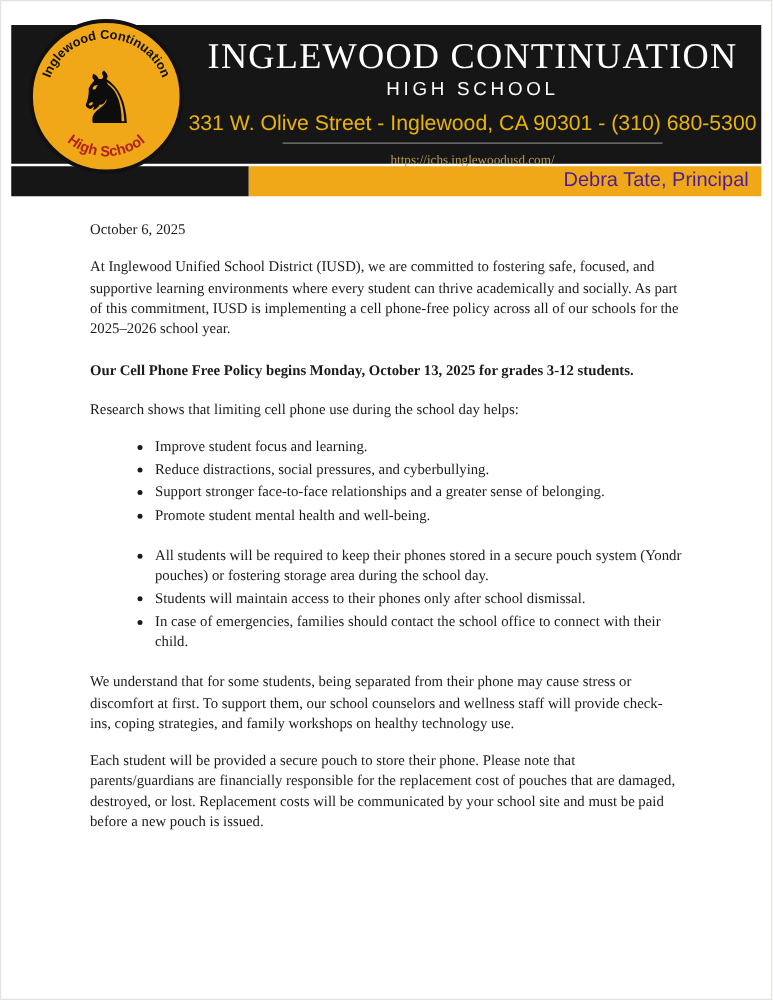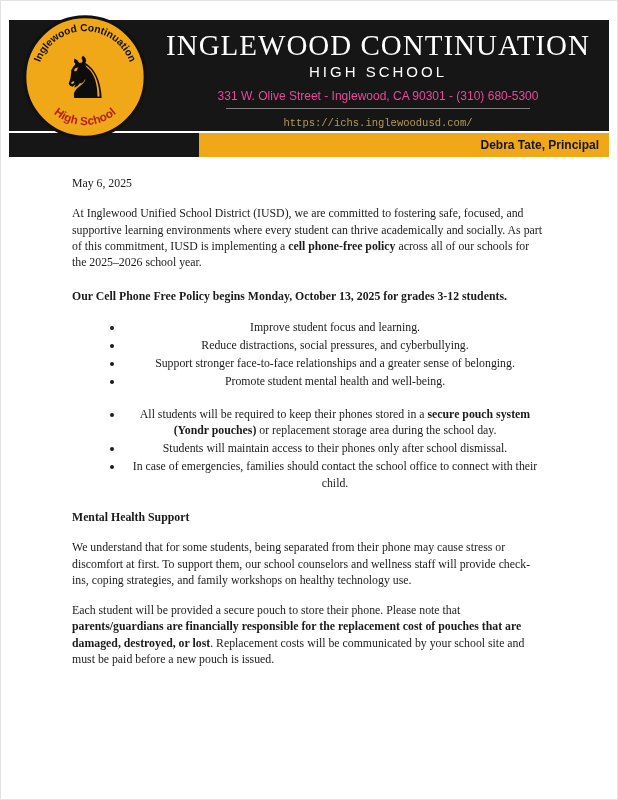--- a/index.html
+++ b/index.html
@@ -9,41 +9,41 @@
           box-shadow:inset 0 0 0 1px #e3e3e1; }
 
   
   .banner-wrap { position:relative; margin:20px 9px 0 9px; }
   .banner { background:#161616; height:111px; padding-top:9px; }
   .banner-text { margin-left:138px; text-align:center; color:#fff; }
   .school-title { font-family:"Liberation Serif", serif; font-size:29px; letter-spacing:1px;
                   color:#ffffff; font-weight:normal; white-space:nowrap; }
   .school-sub { font-family:"Liberation Sans", sans-serif; font-size:15px; letter-spacing:3px;
                 margin-top:1px; color:#ffffff; }
-  .address { font-family:"Liberation Sans", sans-serif; font-size:12px; margin-top:9px; color:#ec4899; }
+  .address { font-family:"Liberation Sans", sans-serif; font-size:17px; margin-top:9px; color:#eab308; }
   .rule { width:66%; height:1px; background:rgba(255,255,255,0.45); margin:5px auto 3px auto; }
-  .website { font-family:Liberation Mono, monospace; font-size:10.5px; color:#b59a54;
+  .website { font-family:Liberation Serif, serif; font-size:10.5px; color:#b59a54;
              text-decoration:none; display:inline-block; cursor:pointer; }
 
   .strip { display:flex; height:24px; margin-top:2px; }
   .strip-left { width:190px; background:#161616; }
   .strip-right { flex:1; background:#f0a718; display:flex; align-items:center;
                  justify-content:flex-end; padding-right:10px; }
-  .principal { font-family:"Liberation Sans", sans-serif; font-weight:bold; font-size:12px; color:#0f172a; }
+  .principal { font-family:"Liberation Sans", sans-serif; font-weight:normal; font-size:16px; color:#4c1d95; }
 
   .logo { position:absolute; left:12px; top:-7px; width:128px; height:128px; }
 
   
   .content { padding:18px 72px 0 72px; font-size:11.8px; line-height:1.38; color:#1b1b1b; }
   .content p { margin-bottom:14px; }
   .date { margin-bottom:36px; }
   .heading { font-weight:bold; margin-bottom:14px; margin-top:18px; }
-  .content ul { margin:0 0 16px 0; padding-left:52px; list-style-type:disc;text-align:center; }
+  .content ul { margin:0 0 16px 0; padding-left:52px; list-style-type:disc; }
   .content li { margin-bottom:2px; }
-  b { font-weight:bold; }
+  b { font-weight:normal; }
 </style>
 </head>
 <body>
 
 <div class="page">
 
   <div class="banner-wrap">
     <div class="banner">
       <div class="banner-text">
         <div class="school-title">INGLEWOOD CONTINUATION</div>
@@ -71,44 +71,44 @@
       </text>
       <text x="60" y="80" text-anchor="middle" font-family="DejaVu Sans, sans-serif" font-size="54" fill="#0d0d0d">♞</text>
       <text font-family="Liberation Sans, sans-serif" font-size="11" font-weight="bold" fill="#b3231f">
         <textPath href="#arcBottom" startOffset="50%" text-anchor="middle">High School</textPath>
       </text>
     </svg>
   </div>
 
   <div class="content">
 
-    <p class="date">May 6, 2025</p>
+    <p class="date">October 6, 2025</p>
 
 
     <p><span>At Inglewood Unified School District (IUSD), we are committed to fostering safe, focused, and supportive learning environments where every student can thrive academically and socially. As part of this commitment, IUSD is implementing a </span><b>cell phone-free policy</b><span> across all of our schools for the 2025–2026 school year.</span></p>
 
     <p class="heading">Our Cell Phone Free Policy begins Monday, October 13, 2025 for grades 3-12 students.</p>
 
 
+    <p>Research shows that limiting cell phone use during the school day helps:</p>
 
     <ul>
       <li>Improve student focus and learning.</li>
       <li>Reduce distractions, social pressures, and cyberbullying.</li>
       <li>Support stronger face-to-face relationships and a greater sense of belonging.</li>
       <li>Promote student mental health and well-being.</li>
     </ul>
 
 
     <ul>
-      <li><span>All students will be required to keep their phones stored in a </span><b>secure pouch system  (Yondr pouches)</b><span> or replacement storage area during the school day.</span></li>
+      <li><span>All students will be required to keep their phones stored in a </span><b>secure pouch system  (Yondr pouches)</b><span> or fostering storage area during the school day.</span></li>
       <li>Students will maintain access to their phones only after school dismissal.</li>
       <li>In case of emergencies, families should contact the school office to connect with their child.</li>
     </ul>
 
-    <p class="heading">Mental Health Support</p>
 
     <p>We understand that for some students, being separated from their phone may cause stress or discomfort at first. To support them, our school counselors and wellness staff will provide check-ins, coping strategies, and family workshops on healthy technology use.</p>
 
 
     <p><span>Each student will be provided a secure pouch to store their phone. Please note that </span><b>parents/guardians are financially responsible for the replacement cost of pouches that are damaged, destroyed, or lost</b><span>. Replacement costs will be communicated by your school site and must be paid before a new pouch is issued.</span></p>
 
   </div>
 </div>
 
 </body></html>

